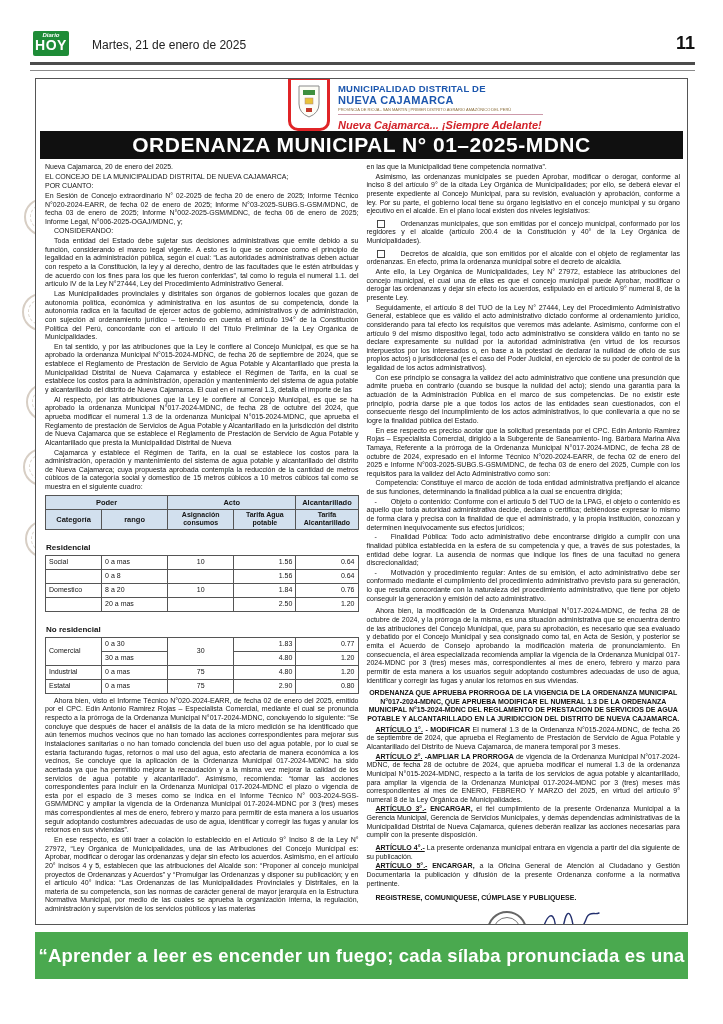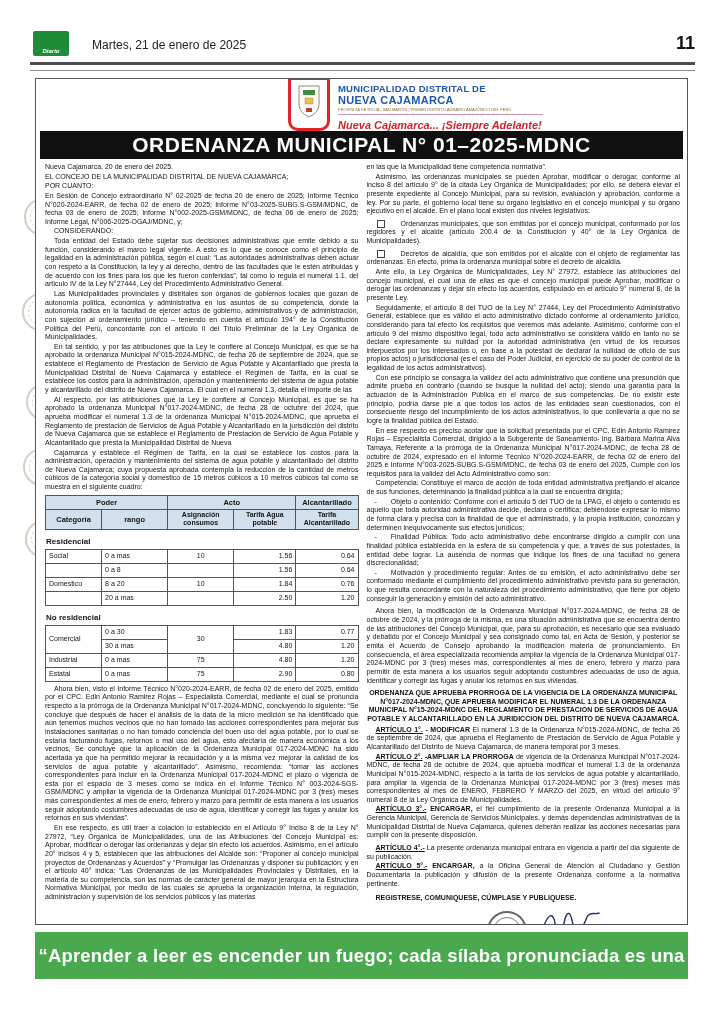--- a/index.html
+++ b/index.html
@@ -2,21 +2,21 @@
 <html lang="es"><head>
 <meta charset="utf-8">
 <style>
   html,body{margin:0;padding:0;background:#e8e8e8;}
   .page{position:relative;width:723px;height:1024px;background:#fff;overflow:hidden;
         font-family:"Liberation Sans",sans-serif;color:#111;margin:0 auto;}
 
   
   .masthead{position:absolute;left:0;top:0;width:723px;height:62px;}
   .brand{position:absolute;left:33px;top:31px;width:36px;height:25px;background:#1e8c37;
-         border-radius:2px;text-align:center;line-height:1;padding-top:17px;box-sizing:border-box;}
+         border-radius:2px;text-align:center;line-height:1;padding-top:1px;box-sizing:border-box;}
   .brand .b-top{display:block;color:#fff;font-size:6px;font-style:italic;font-weight:bold;}
   .brand .b-main{display:block;color:#fff;font-size:14px;font-weight:bold;letter-spacing:.5px;}
   .m-date{position:absolute;left:78px;top:38px;font-size:12px;color:#222;margin-left:14px;}
   .m-section{position:absolute;right:62px;top:33px;font-size:18px;font-weight:bold;color:#111;}
   .m-page{position:absolute;right:28px;top:33px;font-size:18px;font-weight:bold;color:#111;}
   .m-rule{position:absolute;left:30px;right:28px;top:62px;height:5px;
           border-top:3px solid #4c4c4c;border-bottom:1px solid #8a8a8a;}
 
   
   .frame{position:absolute;left:35px;top:78px;width:653px;height:847px;
@@ -47,21 +47,21 @@
   .article .lead{font-weight:bold;text-decoration:underline;}
   .article .lead2{font-weight:bold;}
   .registrese{font-weight:bold;margin-top:6px !important;text-indent:9px;}
 
   
   .tbl-wrap{margin:3px 0 3px 0;}
   table.tarifa{border-collapse:collapse;width:100%;table-layout:fixed;}
   table.tarifa td,table.tarifa th{border:1px solid #555;font-size:7px;padding:1px 3px;
         height:11px;overflow:hidden;white-space:nowrap;}
   table.tarifa th{background:#d2e0ee;font-weight:bold;text-align:center;font-size:7.5px;}
-  .sec-label{font-weight:bold;font-size:8px;margin:7px 0 2px 1px;text-align:left;}
+  .sec-label{font-weight:bold;font-size:8px;margin:13px 0 2px 1px;text-align:left;}
   td.c-cat{text-align:left;}
   td.c-rango{text-align:left;border-bottom-color:#999;}
   td.c-asig{text-align:center;}
   td.c-num{text-align:right;}
   col.w-cat{width:56px;}col.w-rango{width:66px;}col.w-asig{width:66px;}
   col.w-t1{width:62px;}col.w-t2{width:62px;}
 
   
   .bullet-box{display:inline-block;width:6px;height:6px;border:1px solid #444;
               margin:0 16px 0 10px;vertical-align:middle;}

